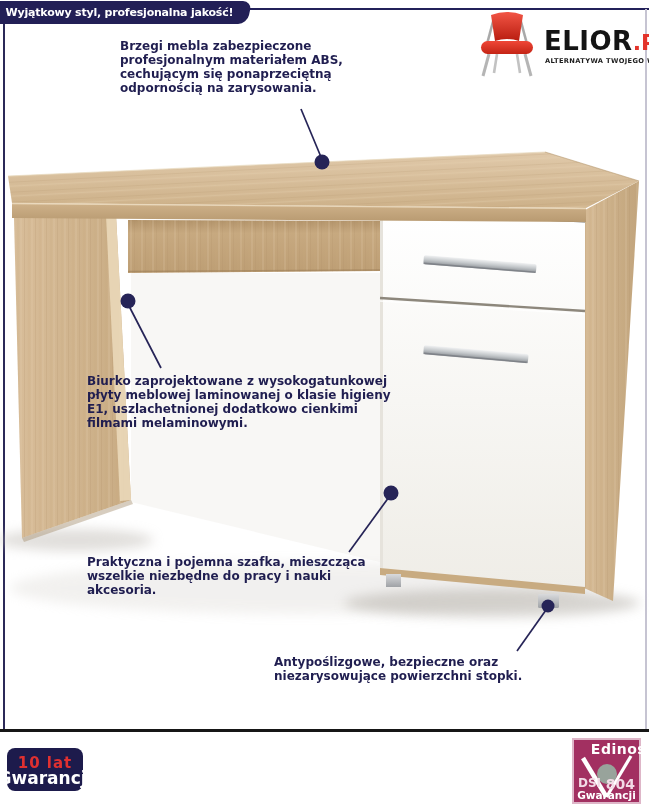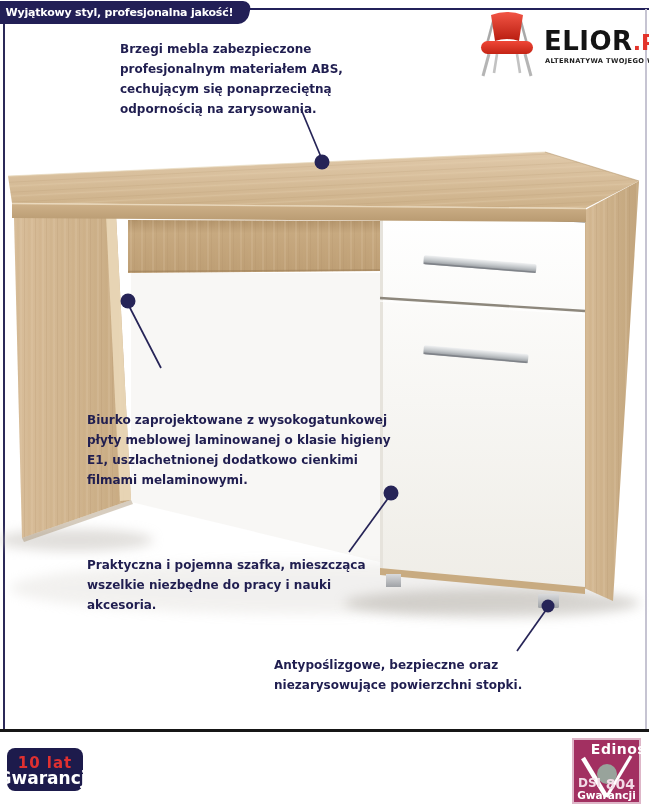--- a/index.html
+++ b/index.html
@@ -22,24 +22,24 @@
   
   .logo{position:absolute;left:470px;top:10px;width:176px;height:72px;}
   .logo .chair{position:absolute;left:8px;top:2px;}
   .logo .brandrow{position:absolute;left:74px;top:16px;white-space:nowrap;}
   .logo .brand{font-size:26px;font-weight:bold;letter-spacing:0.5px;color:#141414;}
   .logo .tld{font-size:22px;font-weight:bold;color:#e3342b;}
   .logo .tagline{position:absolute;left:75px;top:47px;font-size:6.7px;font-weight:bold;
                  color:#1c1c1c;letter-spacing:0.35px;white-space:nowrap;}
 
   
-  .ann{position:absolute;color:#201e50;font-weight:bold;font-size:12px;line-height:20px;
+  .ann{position:absolute;color:#201e50;font-weight:bold;font-size:12px;line-height:14px;
        white-space:pre-line;letter-spacing:0;}
   .ann1{left:120px;top:39px;width:250px;}
-  .ann2{left:87px;top:374px;width:310px;margin-top:36px;}
+  .ann2{left:87px;top:374px;width:310px;}
   .ann3{left:87px;top:555px;width:315px;}
   .ann4{left:274px;top:655px;width:300px;}
 
   
   .scene{position:absolute;left:0;top:0;width:649px;height:804px;}
 
   
   .warranty{position:absolute;left:7px;top:748px;width:76px;height:43px;background:#1d1b4c;
             border-radius:8px;display:flex;flex-direction:column;align-items:center;
             justify-content:center;gap:1px;}

